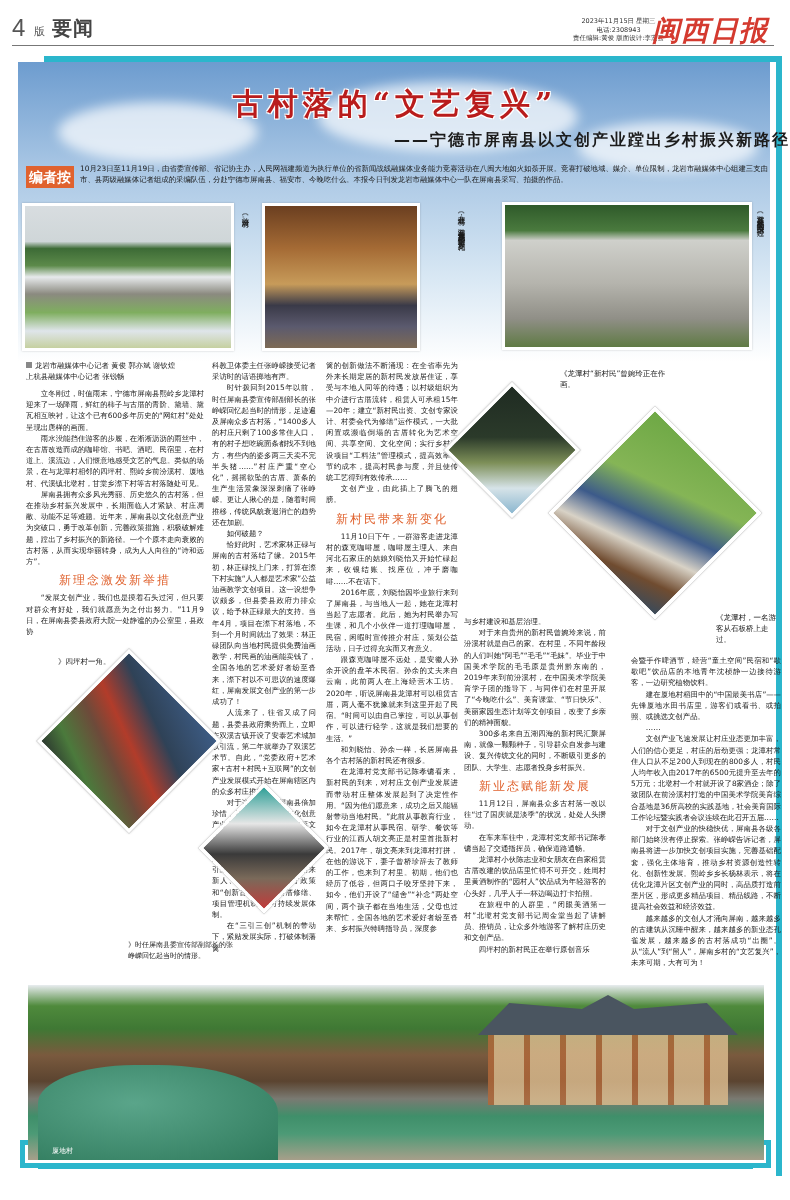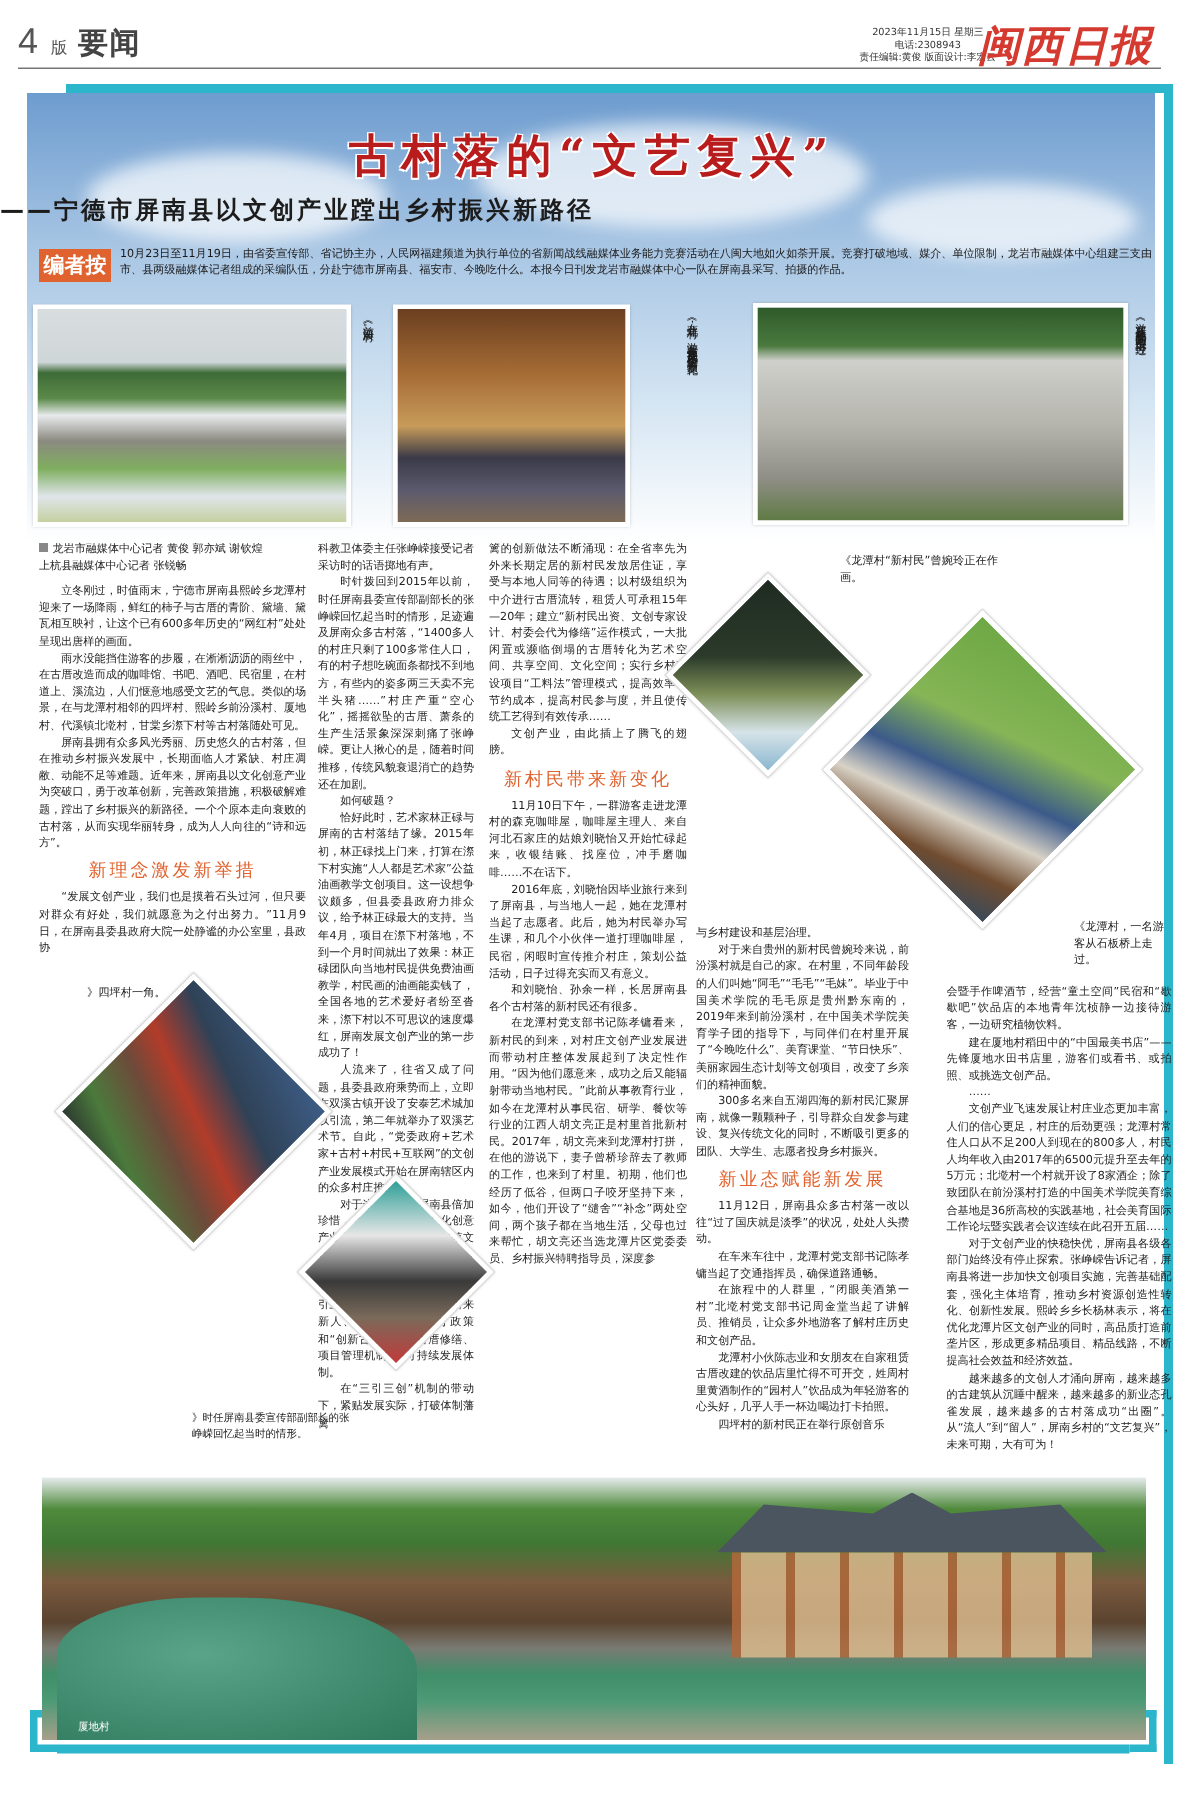--- a/index.html
+++ b/index.html
@@ -12,21 +12,21 @@
   .logo { position: absolute; right: 6px; top: 0; font-size: 28px; color: #d43a2f; font-family: "DejaVu Serif", serif; font-style: italic; font-weight: bold; letter-spacing: 1px; }
 
   .frame { position: absolute; left: 44px; top: 56px; width: 738px; height: 1120px; border-top: 6px solid #2bb6cc; border-right: 6px solid #2bb6cc; }
   .frame-bottom { position: absolute; left: 38px; top: 1163px; width: 715px; height: 6px; background: #2bb6cc; }
   .frame-left-notch { position: absolute; left: 20px; top: 1140px; width: 18px; height: 28px; border: 5px solid #2bb6cc; border-right: none; }
   .frame-right-notch { position: absolute; left: 753px; top: 1140px; width: 18px; height: 28px; border: 5px solid #2bb6cc; border-left: none; }
 
   .sky { position: absolute; left: 18px; top: 62px; width: 752px; height: 300px; background: linear-gradient(180deg, #6d9ccf 0%, #a8c6e4 35%, #d6e6f3 70%, #ffffff 100%); }
   .cloud { position: absolute; border-radius: 50%; background: rgba(255,255,255,0.7); filter: blur(6px); }
   .title-main { position: absolute; left: 0; width: 790px; top: 84px; text-align: center; font-size: 30px; font-weight: bold; color: #b91c1c; letter-spacing: 5px; font-family: "DejaVu Serif", serif; text-shadow: 1px 1px 0 #fff, -1px -1px 0 #fff, 1px -1px 0 #fff, -1px 1px 0 #fff; }
-  .title-sub { position: absolute; left: 0; width: 790px; top: 130px; text-align: left; font-size: 16px; color: #1c1c1c; letter-spacing: 2px; }
+  .title-sub { position: absolute; left: 0; width: 790px; top: 130px; text-align: right; font-size: 16px; color: #1c1c1c; letter-spacing: 2px; }
   .editor-note-tag { position: absolute; left: 26px; top: 166px; width: 48px; height: 22px; background: #e0622e; color: #fff; font-size: 14px; font-weight: bold; text-align: center; line-height: 22px; font-family: "DejaVu Serif", serif; }
   .editor-note { position: absolute; left: 80px; top: 163px; width: 690px; font-size: 7.4px; line-height: 11px; color: #1a1a1a; }
 
   .photo { position: absolute; border: 3px solid #fff; box-shadow: 0 0 2px rgba(0,0,0,0.2); overflow: hidden; }
   .p1 { left: 22px; top: 203px; width: 212px; height: 148px; background: linear-gradient(180deg, #d8dde0 0%, #cfd6d8 25%, #3d6b36 30%, #5c8a4a 42%, #e7eaec 50%, #8b8a80 62%, #7fae5f 75%, #dfe5ea 88%, #c5d0a0 100%); }
   .p2 { left: 262px; top: 203px; width: 158px; height: 148px; background: linear-gradient(180deg, #6b3f20 0%, #a56b35 30%, #c79b5a 55%, #3a3a48 70%, #5b5a6e 85%, #7d6a55 100%); }
   .p3 { left: 502px; top: 202px; width: 250px; height: 148px; background: linear-gradient(180deg, #2f5a2a 0%, #4a7a3e 18%, #cfd0cb 25%, #b5b4ad 55%, #908f87 80%, #5f7a44 100%); }
   .vcap { position: absolute; writing-mode: vertical-rl; font-size: 7.5px; color: #1a1a1a; line-height: 10px; letter-spacing: 1px; }
 
   .col { position: absolute; font-size: 7.4px; line-height: 11.2px; color: #222; text-align: justify; }
@@ -110,41 +110,42 @@
   <p>对于这一机遇，屏南县倍加珍惜，县里先后成立了文化创意产业工作领导小组，传统村落文化创意产业项目指挥部，出台《屏南县促进文化创意产业发展的实施意见》等政策，施行“三引三创”机制即“引进高人、引来新人、引回乡人”的人才政策和“创新古厝流转、古厝修缮、项目管理机制”的可持续发展体制。</p>
   <p>在“三引三创”机制的带动下，紧贴发展实际，打破体制藩篱</p>
 </div>
 
 <div class="col" style="left:326px;top:360px;width:132px;">
   <p style="text-indent:0">篱的创新做法不断涌现：在全省率先为外来长期定居的新村民发放居住证，享受与本地人同等的待遇；以村级组织为中介进行古厝流转，租赁人可承租15年—20年；建立“新村民出资、文创专家设计、村委会代为修缮”运作模式，一大批闲置或濒临倒塌的古厝转化为艺术空间、共享空间、文化空间；实行乡村建设项目“工料法”管理模式，提高效率、节约成本，提高村民参与度，并且使传统工艺得到有效传承……</p>
   <p>文创产业，由此插上了腾飞的翅膀。</p>
   <div class="subhead">新村民带来新变化</div>
   <p>11月10日下午，一群游客走进龙潭村的森克咖啡屋，咖啡屋主理人、来自河北石家庄的姑娘刘晓怡又开始忙碌起来，收银结账、找座位，冲手磨咖啡……不在话下。</p>
   <p>2016年底，刘晓怡因毕业旅行来到了屏南县，与当地人一起，她在龙潭村当起了志愿者。此后，她为村民举办写生课，和几个小伙伴一道打理咖啡屋，民宿，闲暇时宣传推介村庄，策划公益活动，日子过得充实而又有意义。</p>
+  <p>跟森克咖啡屋不远处，是安徽人孙余开设的盘羊木民宿。孙余的丈夫来自云南，此前两人在上海经营木工坊。2020年，听说屏南县龙潭村可以租赁古厝，两人毫不犹豫就来到这里开起了民宿。“时间可以由自己掌控，可以从事创作，可以进行轻学，这就是我们想要的生活。”</p>
   <p>和刘晓怡、孙余一样，长居屏南县各个古村落的新村民还有很多。</p>
-  <p>在龙潭村党支部书记陈孝镛看来，新村民的到来，对村庄文创产业发展进而带动村庄整体发展起到了决定性作用。“因为他们愿意来，成功之后又能辐射带动当地村民。”此前从事教育行业，如今在龙潭村从事民宿、研学、餐饮等行业的江西人胡文亮正是村里首批新村民。2017年，胡文亮来到龙潭村打拼，在他的游说下，妻子曾桥珍辞去了教师的工作，也来到了村里。初期，他们也经历了低谷，但两口子咬牙坚持下来，如今，他们开设了“缱舍”“补念”两处空间，两个孩子都在当地生活，父母也过来帮忙，胡文亮还当选龙潭片区党委委员、乡村振兴特聘指导员，深度参</p>
+  <p>在龙潭村党支部书记陈孝镛看来，新村民的到来，对村庄文创产业发展进而带动村庄整体发展起到了决定性作用。“因为他们愿意来，成功之后又能辐射带动当地村民。”此前从事教育行业，如今在龙潭村从事民宿、研学、餐饮等行业的江西人胡文亮正是村里首批新村民。2017年，胡文亮来到龙潭村打拼，在他的游说下，妻子曾桥珍辞去了教师的工作，也来到了村里。初期，他们也经历了低谷，但两口子咬牙坚持下来，如今，他们开设了“缱舍”“补念”两处空间，两个孩子都在当地生活，父母也过来帮忙，全国各地的艺术爱好者纷至沓来、乡村振兴特聘指导员，深度参</p>
 </div>
 
 <div class="diamond d1"></div>
 <div class="caption" style="left:560px;top:368px;width:110px;">《龙潭村“新村民”曾婉玲正在作画。</div>
 <div class="diamond d2"></div>
 <div class="caption" style="left:716px;top:612px;width:60px;">《龙潭村，一名游客从石板桥上走过。</div>
 <div class="diamond d3"></div>
 <div class="diamond d4"></div>
 <div class="caption" style="left:128px;top:940px;width:110px;font-size:7px;">》时任屏南县委宣传部副部长的张峥嵘回忆起当时的情形。</div>
 
 <div class="col" style="left:464px;top:616px;width:142px;">
   <p style="text-indent:0">与乡村建设和基层治理。</p>
   <p>对于来自贵州的新村民曾婉玲来说，前汾溪村就是自己的家。在村里，不同年龄段的人们叫她“阿毛”“毛毛”“毛妹”。毕业于中国美术学院的毛毛原是贵州黔东南的，2019年来到前汾溪村，在中国美术学院美育学子团的指导下，与同伴们在村里开展了“今晚吃什么”、美育课堂、“节日快乐”、美丽家园生态计划等文创项目，改变了乡亲们的精神面貌。</p>
   <p>300多名来自五湖四海的新村民汇聚屏南，就像一颗颗种子，引导群众自发参与建设、复兴传统文化的同时，不断吸引更多的团队、大学生、志愿者投身乡村振兴。</p>
   <div class="subhead">新业态赋能新发展</div>
   <p>11月12日，屏南县众多古村落一改以往“过了国庆就是淡季”的状况，处处人头攒动。</p>
   <p>在车来车往中，龙潭村党支部书记陈孝镛当起了交通指挥员，确保道路通畅。</p>
+  <p>龙潭村小伙陈志业和女朋友在自家租赁古厝改建的饮品店里忙得不可开交，姓周村里黄酒制作的“园村人”饮品成为年轻游客的心头好，几乎人手一杯边喝边打卡拍照。</p>
   <p>在旅程中的人群里，“闭眼美酒第一村”北墘村党支部书记周金堂当起了讲解员、推销员，让众多外地游客了解村庄历史和文创产品。</p>
-  <p>龙潭村小伙陈志业和女朋友在自家租赁古厝改建的饮品店里忙得不可开交，姓周村里黄酒制作的“园村人”饮品成为年轻游客的心头好，几乎人手一杯边喝边打卡拍照。</p>
   <p>四坪村的新村民正在举行原创音乐</p>
 </div>
 
 <div class="col" style="left:618px;top:655px;width:150px;margin-left:13px;">
   <p style="text-indent:0">会暨手作啤酒节，经营“童土空间”民宿和“歇歇吧”饮品店的本地青年沈桢静一边接待游客，一边研究植物饮料。</p>
   <p>建在厦地村稻田中的“中国最美书店”——先锋厦地水田书店里，游客们或看书、或拍照、或挑选文创产品。</p>
   <p>……</p>
   <p>文创产业飞速发展让村庄业态更加丰富，人们的信心更足，村庄的后劲更强；龙潭村常住人口从不足200人到现在的800多人，村民人均年收入由2017年的6500元提升至去年的5万元；北墘村一个村就开设了8家酒企；除了致团队在前汾溪村打造的中国美术学院美育综合基地是36所高校的实践基地，社会美育国际工作论坛暨实践者会议连续在此召开五届……</p>
   <p>对于文创产业的快稳快优，屏南县各级各部门始终没有停止探索。张峥嵘告诉记者，屏南县将进一步加快文创项目实施，完善基础配套，强化主体培育，推动乡村资源创造性转化、创新性发展。熙岭乡乡长杨林表示，将在优化龙潭片区文创产业的同时，高品质打造前垄片区，形成更多精品项目、精品线路，不断提高社会效益和经济效益。</p>
   <p>越来越多的文创人才涌向屏南，越来越多的古建筑从沉睡中醒来，越来越多的新业态孔雀发展，越来越多的古村落成功“出圈”。从“流人”到“留人”，屏南乡村的“文艺复兴”，未来可期，大有可为！</p>

